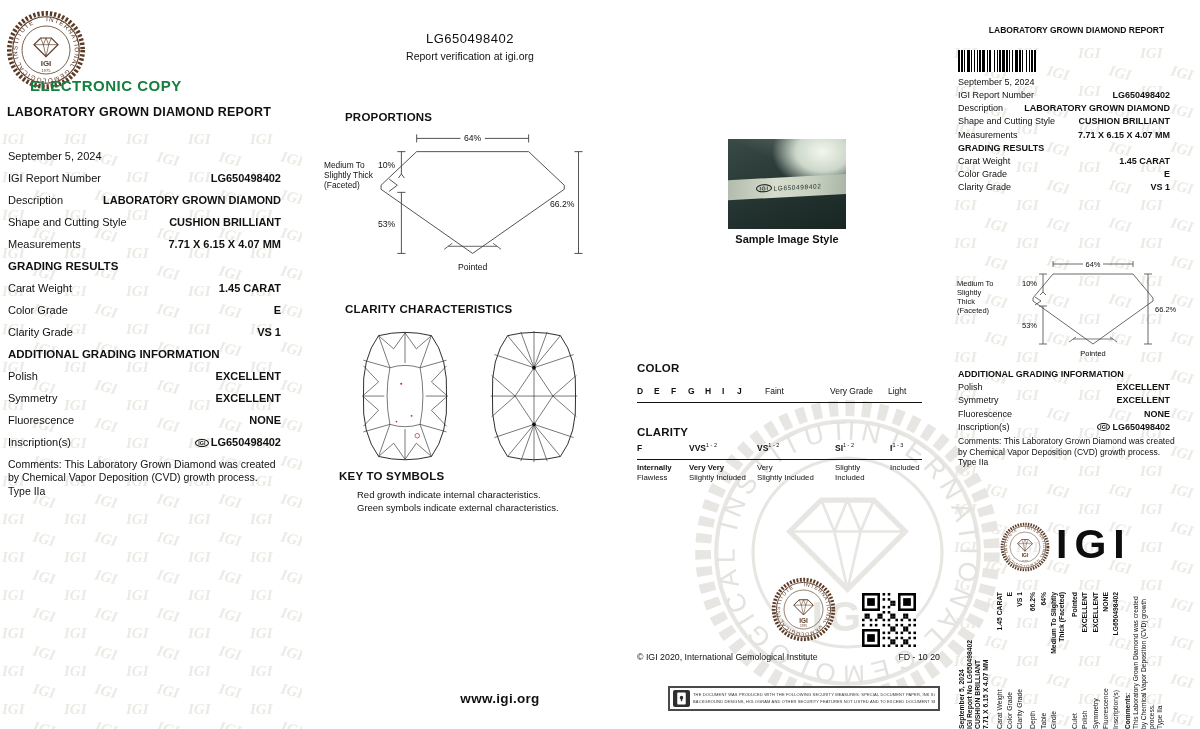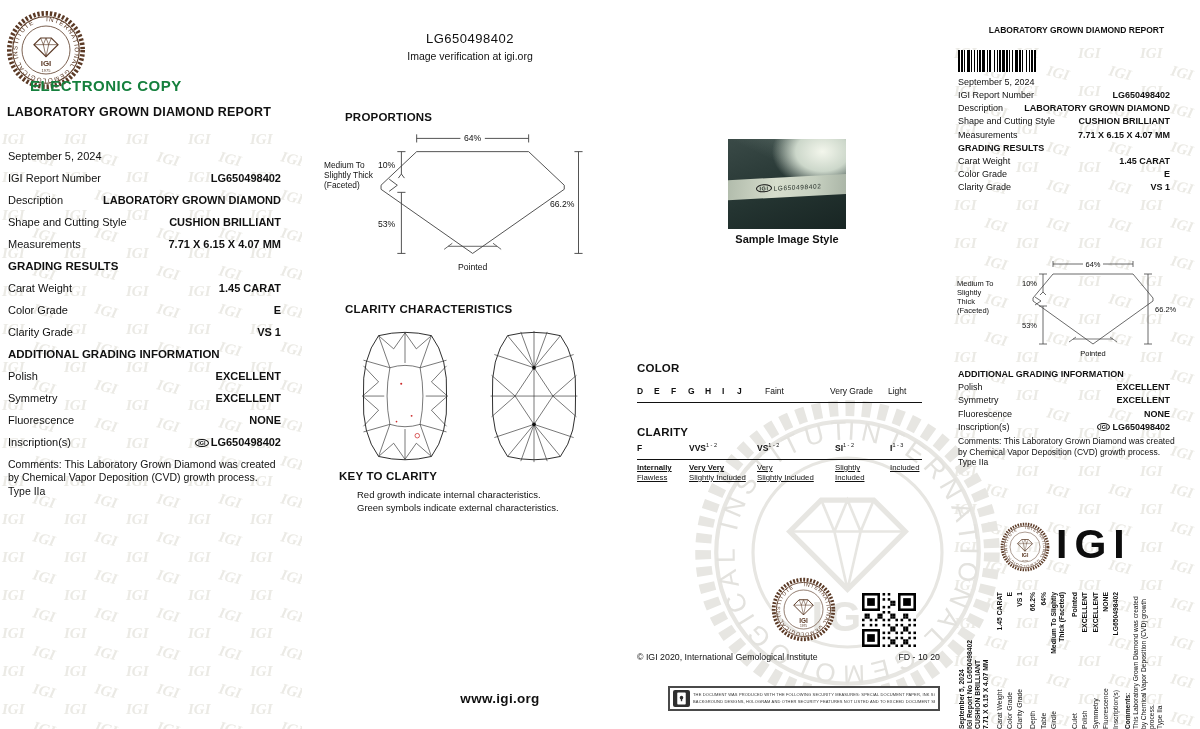--- a/index.html
+++ b/index.html
@@ -39,21 +39,21 @@
   .band{position:absolute;left:-4px;top:42%;width:110%;height:22%;
     background:linear-gradient(95deg,#aeb9a9,#d7ddcd 40%,#c6d0c0 70%,#a3aea0);
     transform:skewY(-3deg);display:flex;align-items:center;justify-content:center;}
   .band-text{font-size:6.5px;color:#27302a;letter-spacing:.6px;white-space:nowrap;}
   .caption{font-size:11px;font-weight:bold;}
   .scale-letter{position:absolute;font-size:8.5px;font-weight:bold;}
   .scale-range{position:absolute;font-size:8.5px;}
   .scale-line{position:absolute;width:285px;border-top:1.4px solid #111;}
   .cg{position:absolute;font-size:8.5px;font-weight:bold;}
   .cg sup{font-size:5.5px;font-weight:normal;}
-  .clab{position:absolute;font-size:7.8px;line-height:1.25;text-decoration:underline;}
+  .clab{position:absolute;font-size:7.8px;line-height:1.25;}
   .copy{font-size:8.8px;}
   .website{font-size:13.5px;font-weight:bold;letter-spacing:.3px;margin-top:6px;}
   .sec-box{position:absolute;left:668px;top:686px;width:272px;height:25px;border:2px solid #4a4a4a;
     display:flex;align-items:center;gap:3px;padding:1px 3px;box-sizing:border-box;background:#fff;z-index:2;}
   .sec-icon{width:17px;height:17px;background:#2f2f2f;border-radius:2px;flex:0 0 auto;}
   .sec-text{font-size:4px;line-height:1.6;color:#333;letter-spacing:.15px;overflow:hidden;white-space:nowrap;}
   .barcode{position:absolute;left:958px;top:50px;width:132px;height:22px;display:flex;align-items:stretch;}
   .barcode span{display:block;height:100%;}
   
   .side{position:absolute;left:958px;top:729px;width:137px;height:190px;
@@ -169,21 +169,21 @@
       </div>
     <div class="lrow">
       <span class="lbl">Inscription(s)</span>
       <span class="val"><span class="igi-mini">IGI</span><span>LG650498402</span></span>
     </div>
     <div class="comments">Comments: This Laboratory Grown Diamond was created by Chemical Vapor Deposition (CVD) growth process.</div>
     <div class="comments">Type IIa</div>
   </div>
 
   <div class="abs midnum center" style="left:320px;top:31px;width:300px;z-index:1">LG650498402</div>
-  <div class="abs midver center" style="left:320px;top:50px;width:300px;z-index:1">Image verification at igi.org</div>
+  <div class="abs midver center" style="left:320px;top:50px;width:300px;z-index:1">Report verification at igi.org</div>
 
   <div class="abs shead" style="left:345px;top:111px;z-index:1">PROPORTIONS</div>
   <svg class="abs" viewBox="0 0 280 145" style="left:322px;top:127px;width:285px;height:148px;z-index:1">
     <g fill="none" stroke="#444" stroke-width="0.9">
       <path d="M93,24 L203,24 M93,24 L58,57 M203,24 L238,57 M58,57 L58,61 M238,57 L238,61 M58,61 L148,124 M238,61 L148,124"></path>
       <path d="M124,117 L172,117 M120,120 L128,114 M168,114 L176,120" stroke-width="0.8"></path>
       <path d="M93,11 L136,11 M160,11 L203,11 M93,7 L93,15 M203,7 L203,15"></path>
       <path d="M74,24 L82,24 M78,24 L78,46 M75,50 L78,46 L81,50"></path>
       <path d="M66,51 L74,57 L66,63"></path>
       <path d="M74,64 L82,64 M78,64 L78,124 M74,124 L82,124"></path>
@@ -234,21 +234,21 @@
       <path d="M50,40 L50,100 M30,70 L70,70"></path>
       <path d="M50,40 L22,6 M50,40 L36,2 M50,40 L50,1 M50,40 L64,2 M50,40 L78,6 M50,40 L8,26 M50,40 L92,26"></path>
       <path d="M50,100 L22,134 M50,100 L36,139 M50,100 L50,140 M50,100 L64,139 M50,100 L78,134 M50,100 L8,114 M50,100 L92,114"></path>
       <path d="M30,70 L5,48 M30,70 L4,70 M30,70 L5,92 M70,70 L95,48 M70,70 L96,70 M70,70 L95,92"></path>
       <path d="M30,70 L50,40 M30,70 L50,100 M70,70 L50,40 M70,70 L50,100"></path>
     </g>
     <circle cx="50" cy="40" r="2" fill="#111"></circle>
       <circle cx="50" cy="100" r="2" fill="#111"></circle>
   </svg>
 
-  <div class="abs shead" style="left:339px;top:470px;z-index:1">KEY TO CLARITY</div>
+  <div class="abs shead" style="left:339px;top:470px;z-index:1">KEY TO SYMBOLS</div>
   <div class="abs keyline" style="left:357px;top:489px;z-index:1">
     <div>Red growth indicate internal characteristics.</div>
     <div>Green symbols indicate external characteristics.</div>
   </div>
 
   <div class="abs" style="left:637px;top:362px;width:290px;height:45px;z-index:1">
     <div class="shead">COLOR</div>
     <span class="scale-letter" style="left:0;top:24px">D</span>
     <span class="scale-letter" style="left:17px;top:24px">E</span>
     <span class="scale-letter" style="left:34px;top:24px">F</span>

